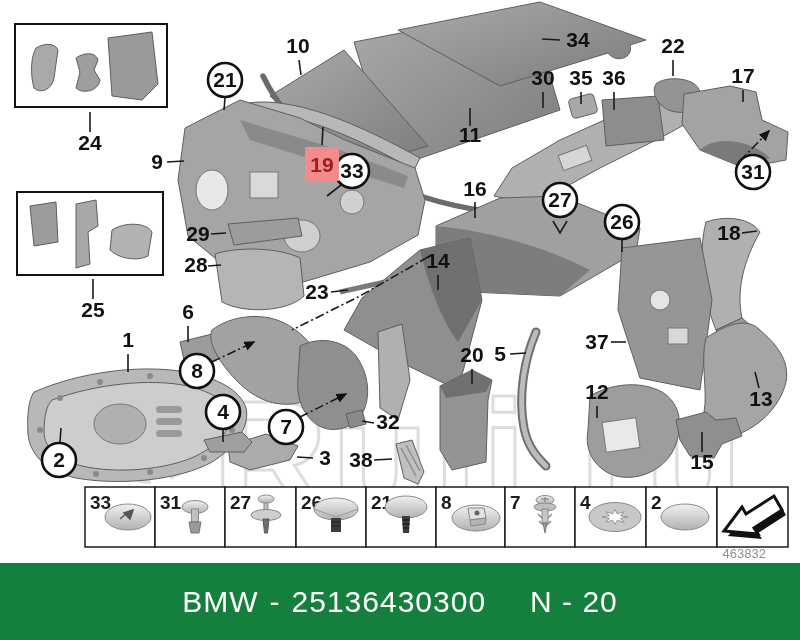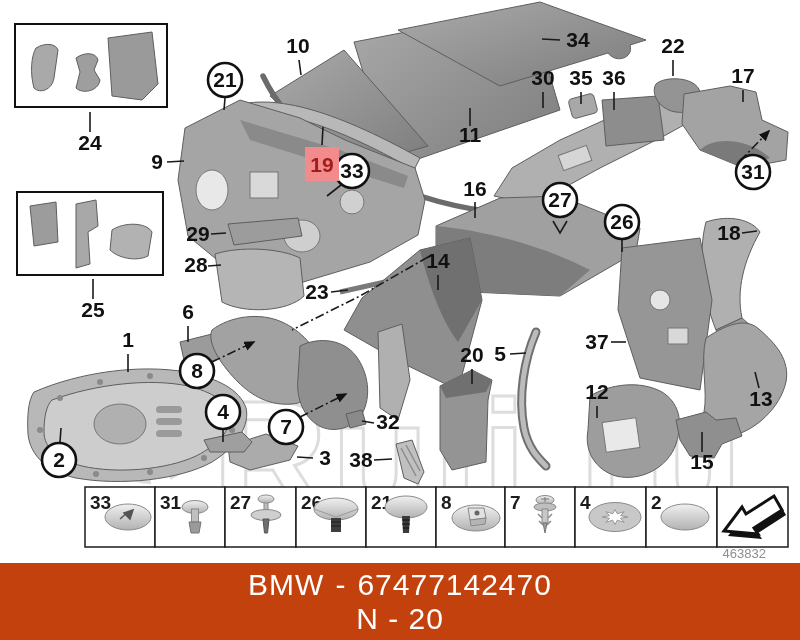--- a/index.html
+++ b/index.html
@@ -1,21 +1,21 @@
 <!DOCTYPE html>
 <html><head>
 <meta charset="utf-8">
 <style>
   html,body{margin:0;padding:0;background:#ffffff;}
   .page{position:relative;width:800px;height:640px;background:#ffffff;overflow:hidden;
         font-family:"Liberation Sans",sans-serif;}
   .diagram-svg{position:absolute;left:0;top:0;}
-  .footer-bar{position:absolute;left:0;bottom:0;width:800px;height:77px;background:#c2410c;
+  .footer-bar{position:absolute;left:0;bottom:0;width:800px;height:77px;background:#15803d;
               display:flex;align-items:center;justify-content:center;color:#fff;
-              font-size:30px;letter-spacing:1px;flex-direction:column;}
+              font-size:30px;letter-spacing:1px;}
   .footer-bar .grp{display:flex;gap:11px;}
   .footer-bar .gap{width:44px;}
   text.lbl{font:bold 21px "Liberation Sans",sans-serif;fill:#111;text-anchor:middle;}
   text.cell-num{font:bold 19px "Liberation Sans",sans-serif;fill:#1c1c1c;}
   text.doc{font:13px "Liberation Sans",sans-serif;fill:#8f8f8f;text-anchor:end;}
   .wm{stroke:#dadada;fill:none;}
   .ldr{stroke:#1a1a1a;stroke-width:1.6;fill:none;}
   .dd{stroke:#1a1a1a;stroke-width:1.6;fill:none;stroke-dasharray:9 3 2 3;}
   .part{stroke:#5e5e5e;stroke-width:1;}
   .cell{fill:#ffffff;stroke:#1c1c1c;stroke-width:1.5;}
@@ -341,19 +341,19 @@
     </g>
   </g>
 
   <text class="doc" x="766" y="558">463832</text>
 </svg>
 
 <div class="footer-bar">
   <div class="grp">
     <span>BMW</span>
     <span>-</span>
-    <span>67477142470</span>
+    <span>25136430300</span>
   </div>
   <div class="gap"></div>
   <span>N - 20</span>
 </div>
 
 </div>
 
 </body></html>

